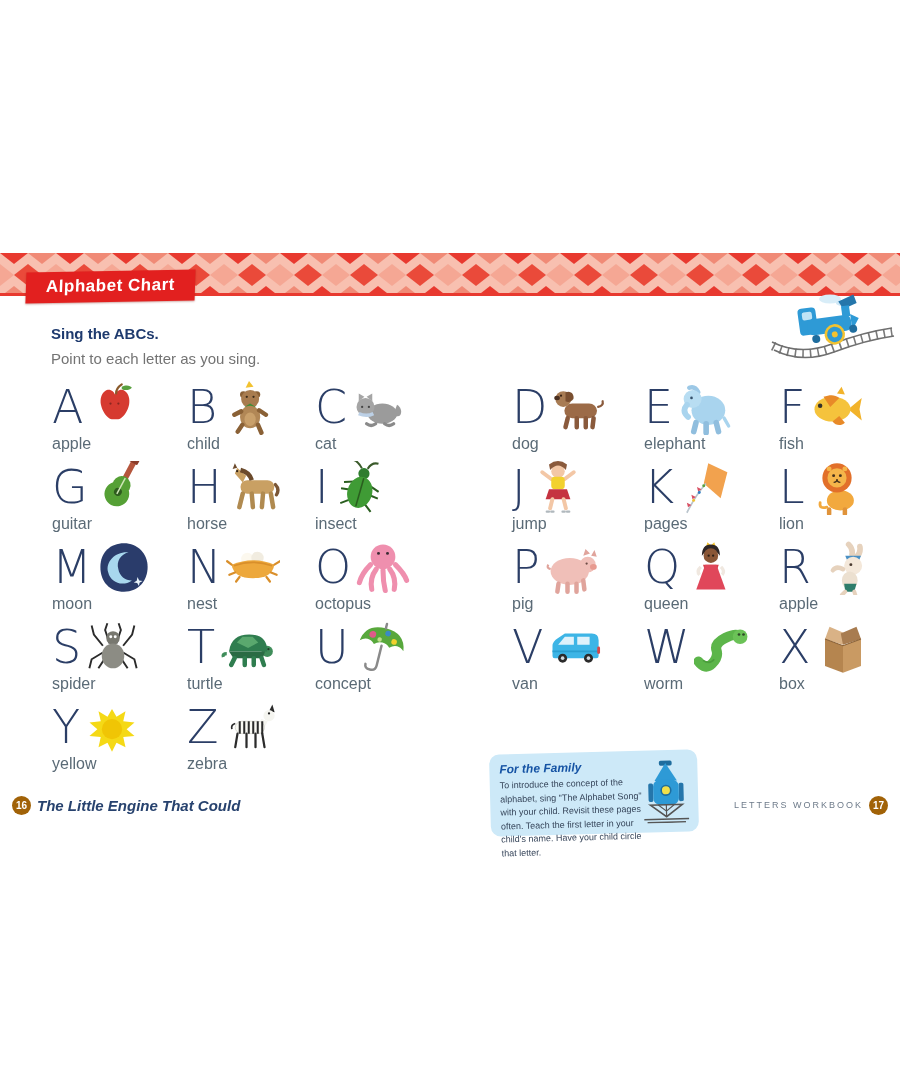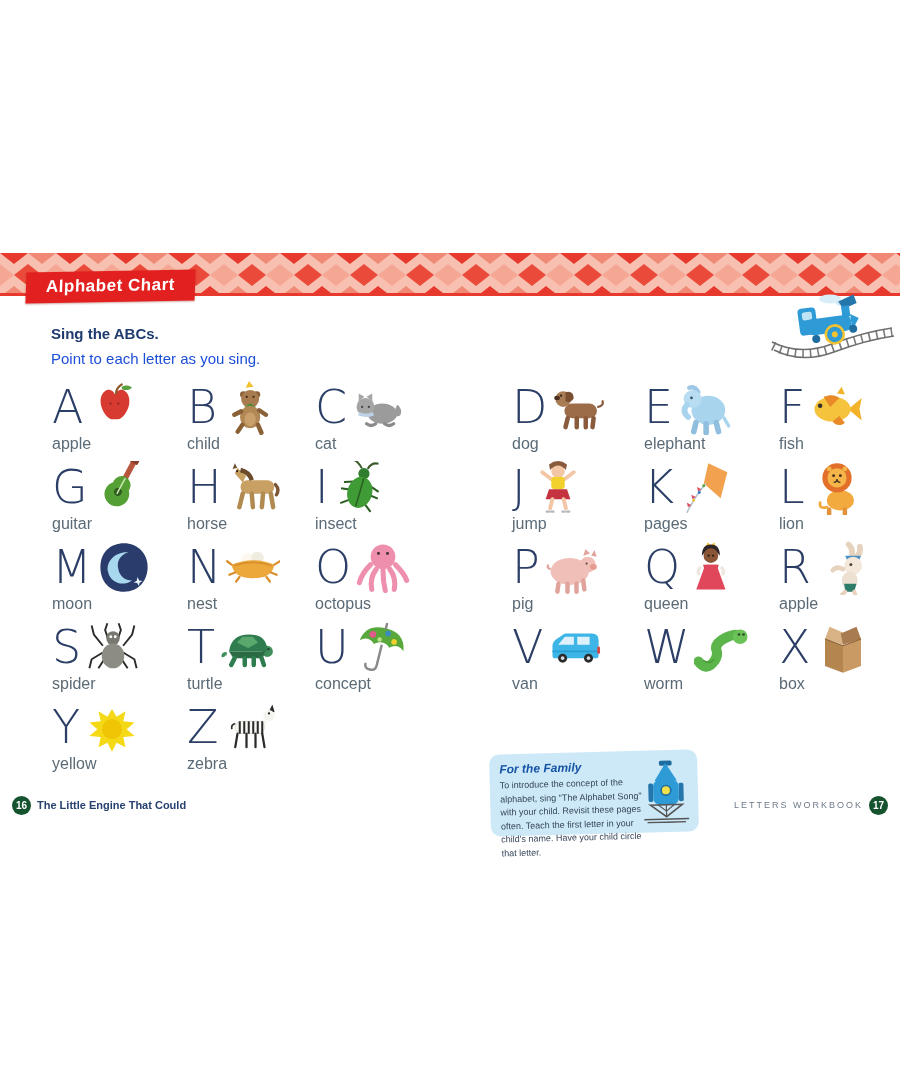--- a/index.html
+++ b/index.html
@@ -11,21 +11,21 @@
 
   
   .ribbon{position:absolute;left:26px;top:271px;padding:5px 20px 6px 20px;
           background:#e2201f;color:#ffffff;font-weight:700;font-size:17px;
           letter-spacing:.5px;transform:skewX(-3deg) rotate(-1deg);
           box-shadow:0 1px 2px rgba(120,20,10,.35);}
 
   
   .instructions{position:absolute;left:51px;top:325px;}
   .instr-title{font-weight:700;font-size:15px;color:#1e3a6e;}
-  .instr-sub{margin-top:8px;font-size:15px;color:#1d4ed8;}
+  .instr-sub{margin-top:8px;font-size:15px;color:#737373;}
 
   
   .train-top{position:absolute;right:2px;top:291px;width:128px;height:72px;}
 
   
   .grid{position:absolute;display:grid;grid-auto-rows:80px;}
   .grid-left{left:52px;top:382px;grid-template-columns:135px 128px 150px;}
   .grid-right{left:512px;top:382px;grid-template-columns:132px 135px 120px;}
   .cell{display:flex;flex-direction:column;}
   .cell-top{display:flex;align-items:center;gap:5px;height:52px;}
@@ -40,23 +40,23 @@
               padding:8px 10px;box-sizing:border-box;}
   .family-title{font-size:12px;font-weight:700;font-style:italic;color:#1553a4;}
   .family-body{margin-top:3px;width:150px;font-size:9px;line-height:1.5;color:#36455a;}
   .family-train{position:absolute;right:8px;top:9px;width:48px;height:64px;}
 
   
   .footer{position:absolute;left:0;top:794px;width:900px;height:22px;
           display:flex;justify-content:space-between;align-items:center;
           padding:0 12px;box-sizing:border-box;}
   .footer-side{display:flex;align-items:center;gap:6px;}
-  .page-badge{width:19px;height:19px;border-radius:50%;background:#14532d;color:#ffffff;
+  .page-badge{width:19px;height:19px;border-radius:50%;background:#a16207;color:#ffffff;
               font-size:10px;font-weight:700;display:flex;align-items:center;justify-content:center;}
-  .book-title{font-size:11px;font-weight:700;color:#27426e;text-align:center;}
+  .book-title{font-size:15px;font-weight:700;font-style:italic;color:#27426e;text-align:center;}
   .workbook-label{font-size:9px;letter-spacing:2px;color:#6e7b8a;}
 </style>
 </head>
 <body>
 
 <div class="page">
 
   <div class="banner">
     <svg width="900" height="43" xmlns="http://www.w3.org/2000/svg">
       <defs>

